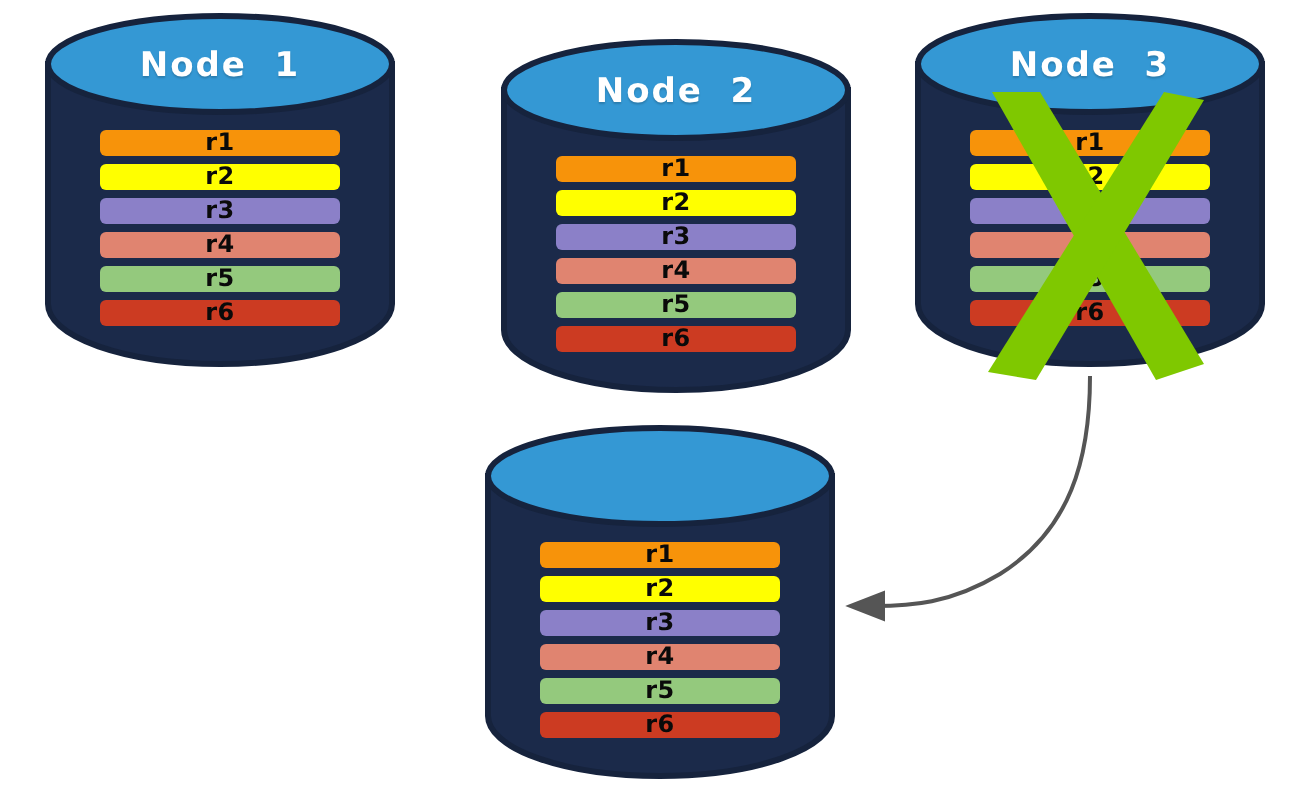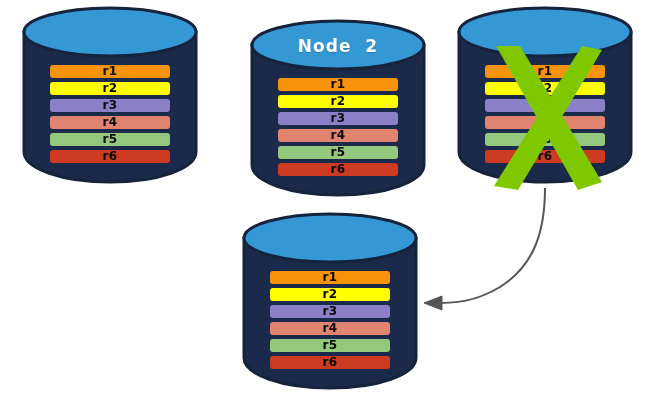--- a/index.html
+++ b/index.html
@@ -71,20 +71,21 @@
 </head>
 <body>
 
 <div id="stage">
 
   <div class="node" style="left:22px; top:6px; width:176px; height:182px;">
     <svg width="176" height="182" viewBox="0 0 176 182">
       <path d="M2,26 L2,146 A86,30 0 0 0 174,146 L174,26 Z" fill="#1B2A4A" stroke="#16233D" stroke-width="3"></path>
       <ellipse cx="88" cy="26" rx="86" ry="24" fill="#3498D4" stroke="#16233D" stroke-width="3"></ellipse>
     </svg>
+    <div class="node-title" style="top:17px;">Node  1</div>
     <div class="rec" style="left:28px; top:59px; width:120px; height:13px; background:#F7930A;">r1</div>
     <div class="rec" style="left:28px; top:76px; width:120px; height:13px; background:#FFFF00;">r2</div>
     <div class="rec" style="left:28px; top:93px; width:120px; height:13px; background:#8B80C8;">r3</div>
     <div class="rec" style="left:28px; top:110px; width:120px; height:13px; background:#E08470;">r4</div>
     <div class="rec" style="left:28px; top:127px; width:120px; height:13px; background:#94C97D;">r5</div>
     <div class="rec" style="left:28px; top:144px; width:120px; height:13px; background:#CC3B22;">r6</div>
   </div>
 
   <div class="node" style="left:250px; top:19px; width:176px; height:182px;">
     <svg width="176" height="182" viewBox="0 0 176 182">
@@ -98,20 +99,21 @@
     <div class="rec" style="left:28px; top:110px; width:120px; height:13px; background:#E08470;">r4</div>
     <div class="rec" style="left:28px; top:127px; width:120px; height:13px; background:#94C97D;">r5</div>
     <div class="rec" style="left:28px; top:144px; width:120px; height:13px; background:#CC3B22;">r6</div>
   </div>
 
   <div class="node" style="left:457px; top:6px; width:176px; height:182px;">
     <svg width="176" height="182" viewBox="0 0 176 182">
       <path d="M2,26 L2,146 A86,30 0 0 0 174,146 L174,26 Z" fill="#1B2A4A" stroke="#16233D" stroke-width="3"></path>
       <ellipse cx="88" cy="26" rx="86" ry="24" fill="#3498D4" stroke="#16233D" stroke-width="3"></ellipse>
     </svg>
+    <div class="node-title" style="top:17px;">Node  3</div>
     <div class="rec" style="left:28px; top:59px; width:120px; height:13px; background:#F7930A;">r1</div>
     <div class="rec" style="left:28px; top:76px; width:120px; height:13px; background:#FFFF00;">r2</div>
     <div class="rec" style="left:28px; top:93px; width:120px; height:13px; background:#8B80C8;">r3</div>
     <div class="rec" style="left:28px; top:110px; width:120px; height:13px; background:#E08470;">r4</div>
     <div class="rec" style="left:28px; top:127px; width:120px; height:13px; background:#94C97D;">r5</div>
     <div class="rec" style="left:28px; top:144px; width:120px; height:13px; background:#CC3B22;">r6</div>
 
     <svg class="xmark" style="left:33px; top:40px; width:118px; height:144px;" width="118" height="144" viewBox="0 0 118 144">
       <polygon points="6,0 30,0 112,136 88,144" fill="#7FC800"></polygon>
       <polygon points="112,4 92,0 4,140 28,144" fill="#7FC800"></polygon>

